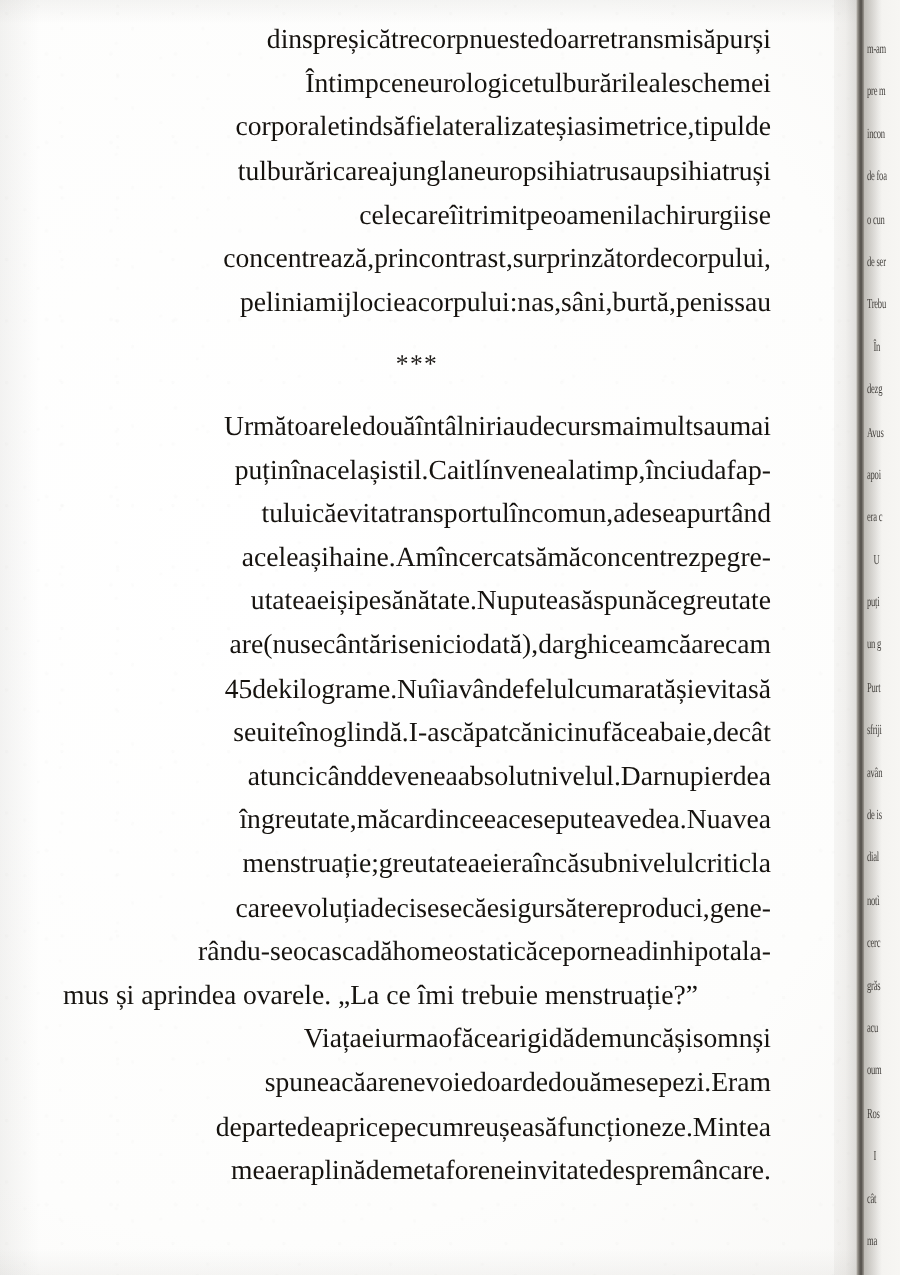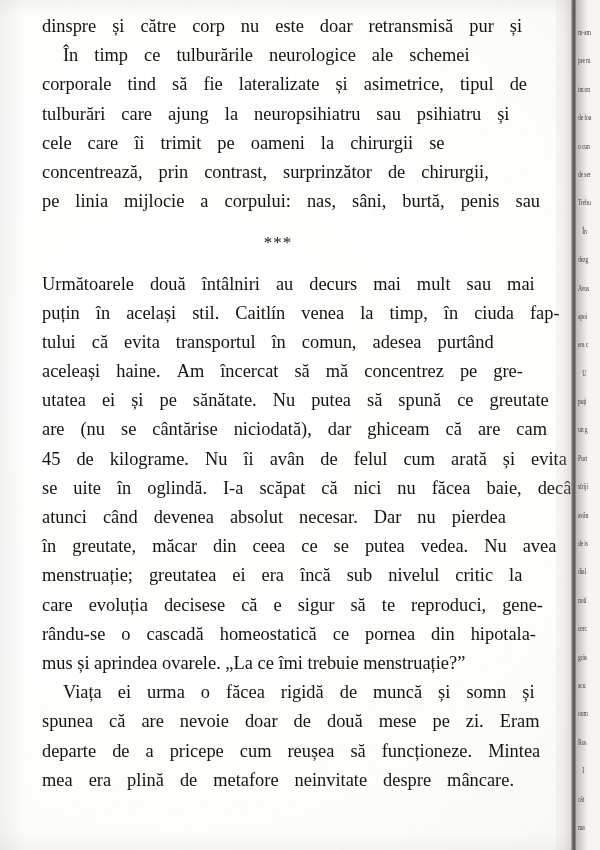--- a/index.html
+++ b/index.html
@@ -79,23 +79,22 @@
   }
 
   
   .line {
     display: block;
     white-space: pre;
     height: 29.2px;
   }
   .line.just {
     display: flex;
-    justify-content: flex-start;
+    justify-content: flex-end;
     white-space: normal;
-    gap: 16px;
   }
   .line.just > span { white-space: pre; }
   .line.indent-first { padding-left: 21px; }
   .line.indent-first.just { padding-left: 21px; }
 
   .sep {
     display: block;
     text-align: center;
     letter-spacing: .055em;
     font-size: 17px;
@@ -181,22 +180,22 @@
         <span>pur</span>
         <span>și</span>
       </span>
     </p>
 
     <p class="para">
       <span class="line just indent-first">
         <span>În</span>
         <span>timp</span>
         <span>ce</span>
+        <span>neurologice</span>
         <span>tulburările</span>
-        <span>neurologice</span>
         <span>ale</span>
         <span>schemei</span>
       </span>
       <span class="line just">
         <span>corporale</span>
         <span>tind</span>
         <span>să</span>
         <span>fie</span>
         <span>lateralizate</span>
         <span>și</span>
@@ -224,21 +223,21 @@
         <span>la</span>
         <span>chirurgii</span>
         <span>se</span>
       </span>
       <span class="line just">
         <span>concentrează,</span>
         <span>prin</span>
         <span>contrast,</span>
         <span>surprinzător</span>
         <span>de</span>
-        <span>chirurgii,</span>
+        <span>corpului,</span>
       </span>
       <span class="line just">
         <span>pe</span>
         <span>linia</span>
         <span>mijlocie</span>
         <span>a</span>
         <span>corpului:</span>
         <span>nas,</span>
         <span>sâni,</span>
         <span>burtă,</span>
@@ -349,21 +348,21 @@
         <span>nu</span>
         <span>făcea</span>
         <span>baie,</span>
         <span>decât</span>
       </span>
       <span class="line just">
         <span>atunci</span>
         <span>când</span>
         <span>devenea</span>
         <span>absolut</span>
-        <span>necesar.</span>
+        <span>nivelul.</span>
         <span>Dar</span>
         <span>nu</span>
         <span>pierdea</span>
       </span>
       <span class="line just">
         <span>în</span>
         <span>greutate,</span>
         <span>măcar</span>
         <span>din</span>
         <span>ceea</span>

